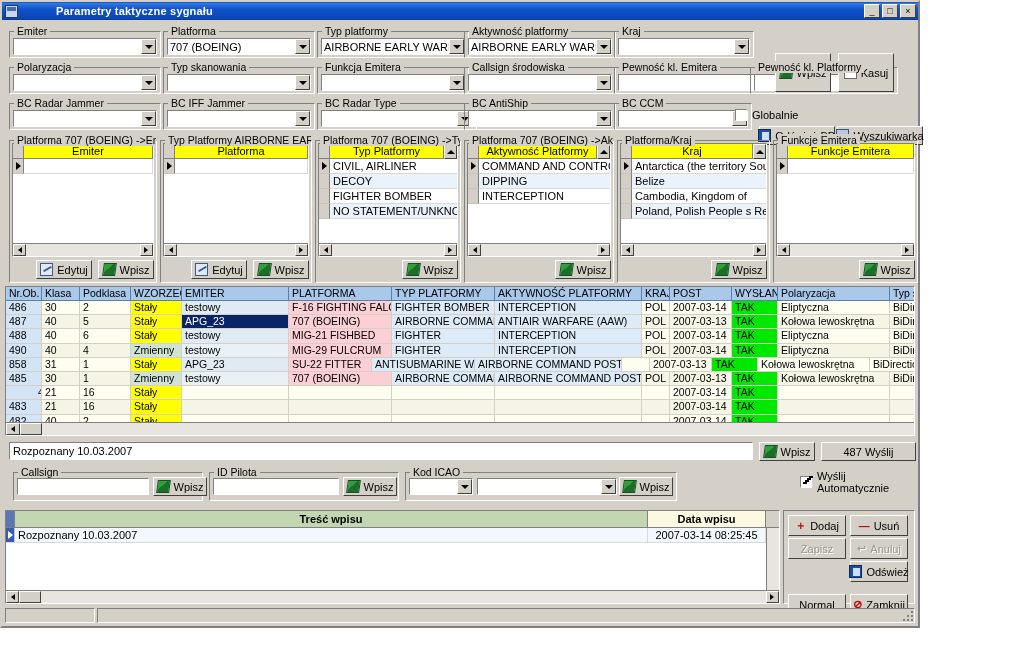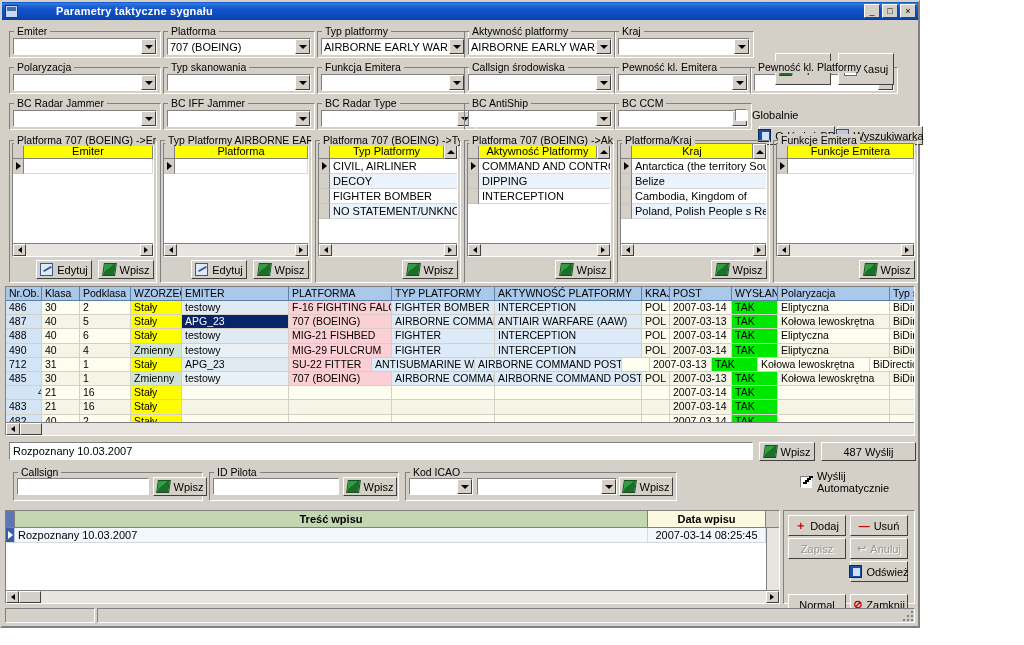--- a/index.html
+++ b/index.html
@@ -87,21 +87,21 @@
     border-right-color: #fff; border-bottom-color: #fff;
     display: flex; align-items: center;
     padding-left: 3px; font-size: 11px; overflow: hidden;
   }
   .btn {
     background: #d4d0c8;
     border: 1px solid #ffffff;
     border-right-color: #404040; border-bottom-color: #404040;
     font-size: 11px; color: #000;
     display: inline-flex; align-items: center; justify-content: center;
-    gap: 4px; padding: 0 6px; height: 32px;
+    gap: 4px; padding: 0 6px; height: 39px;
     white-space: nowrap;
   }
   .btn.dis { color: #9a968f; text-shadow: 1px 1px 0 #fff; }
 
   
   .ic { width: 13px; height: 13px; flex: 0 0 auto; position: relative; display:inline-block;}
   .ic-wpisz { background: linear-gradient(135deg,#2f9e3f 40%, #1b6f2a 41%); transform: skewX(-8deg); border:1px solid #14531f;}
   .ic-page { background: #fff; border: 1px solid #6b6b6b; }
   .ic-page::after{content:"";position:absolute;right:-1px;top:-1px;border-left:4px solid transparent;border-top:4px solid #d4d0c8;}
   .ic-edit { background:#dfe9f7; border:1px solid #3a5a8c; }
@@ -384,21 +384,21 @@
 
       <div class="fgrp" style="left:459px;top:39px;width:152px;height:32px;">
         <span class="cap2">Callsign środowiska</span>
         <div class="frame"></div>
         <div class="combo">
           <span class="val"></span>
           <span class="arrow"></span>
         </div>
       </div>
 
-      <div class="fgrp" style="left:609px;top:39px;width:138px;height:32px;">
+      <div class="fgrp" style="left:609px;top:39px;width:162px;height:32px;">
         <span class="cap2">Pewność kl. Emitera</span>
         <div class="frame"></div>
         <div class="combo">
           <span class="val"></span>
           <span class="arrow"></span>
         </div>
       </div>
 
       <div class="fgrp" style="left:745px;top:39px;width:148px;height:32px;">
         <span class="cap2">Pewność kl. Platformy</span>
@@ -768,21 +768,21 @@
               <div class="gc" style="width: 103px; background: rgb(251, 207, 212);">MIG-29 FULCRUM</div>
               <div class="gc" style="width: 103px; background: rgb(220, 235, 247);">FIGHTER</div>
               <div class="gc" style="width: 147px; background: rgb(220, 235, 247);">INTERCEPTION</div>
               <div class="gc" style="width: 28px; background: rgb(245, 245, 230);">POL</div>
               <div class="gc" style="width: 62px; background: rgb(245, 245, 230);">2007-03-14</div>
               <div class="gc" style="width: 46px; background: rgb(0, 232, 0);">TAK</div>
               <div class="gc" style="width: 112px; background: rgb(245, 245, 230);">Eliptyczna</div>
               <div class="gc" style="width: 64px; background: rgb(245, 245, 230);">BiDirection.</div>
             </div>
             <div class="grow">
-              <div class="gc" style="width: 36px; background: rgb(212, 228, 247);">712</div>
+              <div class="gc" style="width: 36px; background: rgb(212, 228, 247);">858</div>
               <div class="gc" style="width: 38px; background: rgb(253, 253, 240);">31</div>
               <div class="gc" style="width: 51px; background: rgb(253, 253, 240);">1</div>
               <div class="gc" style="width: 51px; background: rgb(255, 255, 0);">Stały</div>
               <div class="gc" style="width: 107px; background: rgb(223, 234, 242);">APG_23</div>
               <div class="gc" style="width: 83px; background: rgb(251, 207, 212);">SU-22 FITTER</div>
               <div class="gc" style="width: 103px; background: rgb(220, 235, 247);">ANTISUBMARINE WARF</div>
               <div class="gc" style="width: 147px; background: rgb(220, 235, 247);">AIRBORNE COMMAND POST (AC</div>
               <div class="gc" style="width: 28px; background: rgb(253, 253, 240);"></div>
               <div class="gc" style="width: 62px; background: rgb(253, 253, 240);">2007-03-13</div>
               <div class="gc" style="width: 46px; background: rgb(0, 232, 0);">TAK</div>

